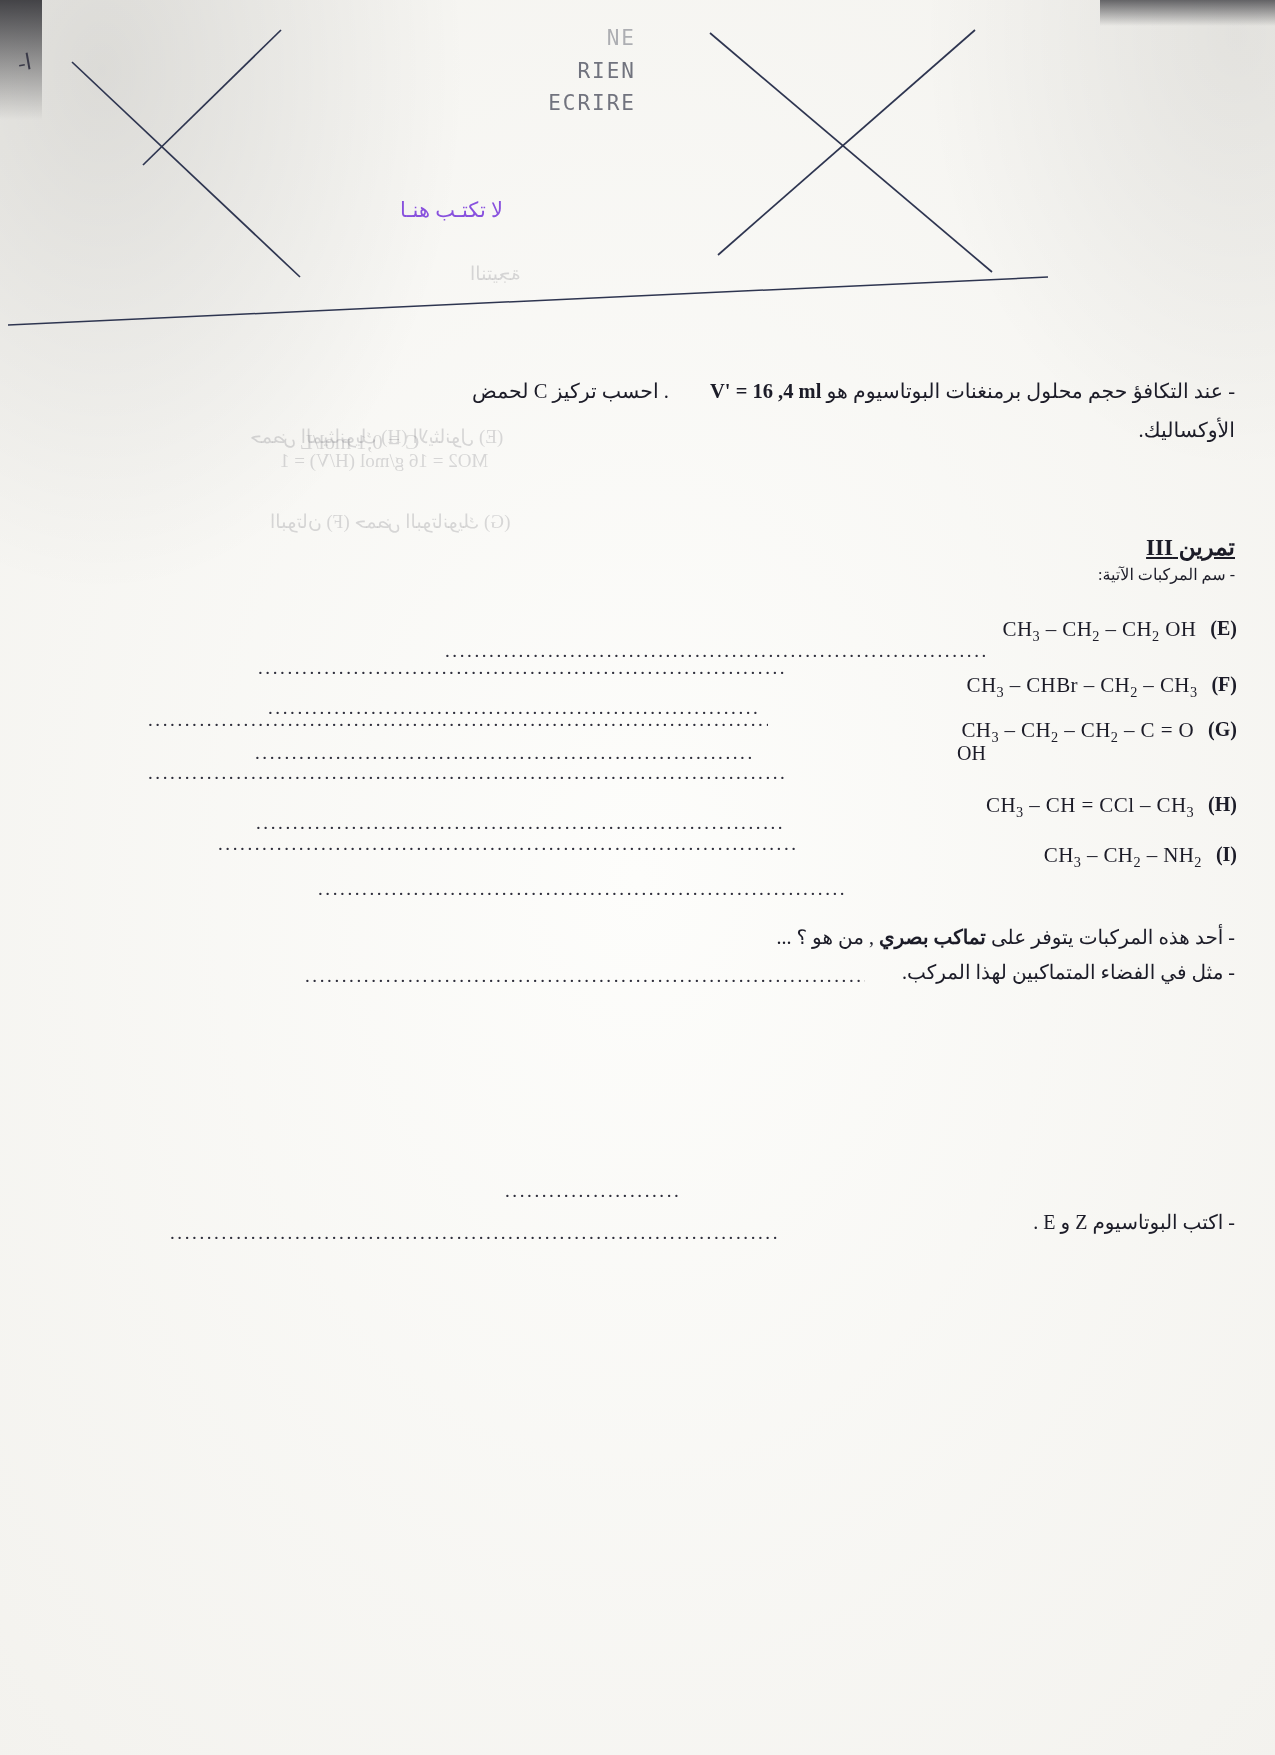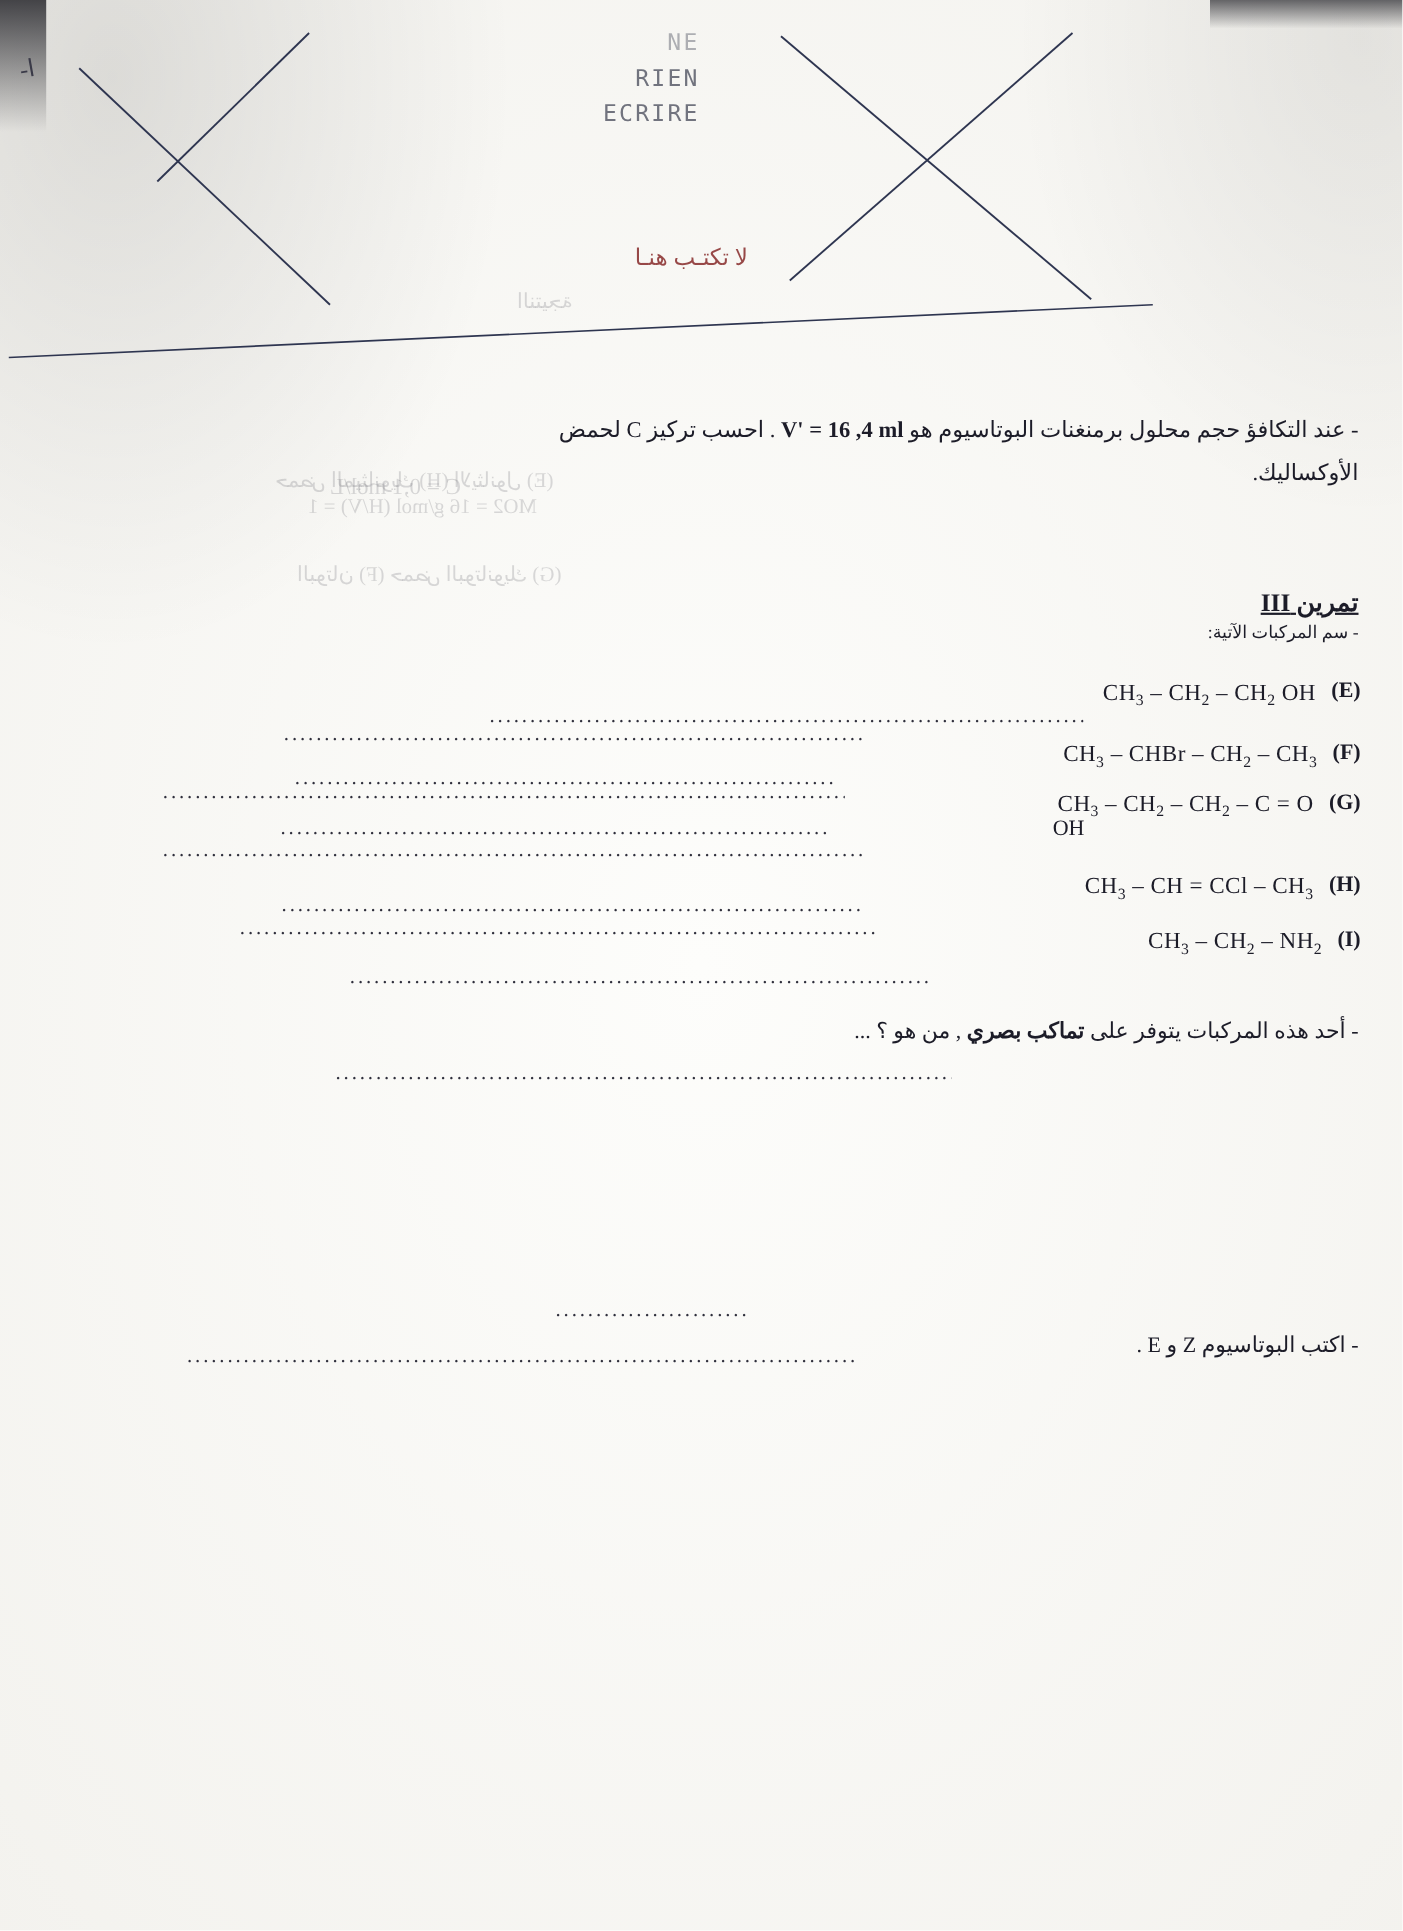--- a/index.html
+++ b/index.html
@@ -43,22 +43,22 @@
     width:150px; text-align:right;
     font-family:"DejaVu Sans Mono", monospace;
     font-size:21px; letter-spacing:2px;
     color:#4c4f5e; line-height:1.55;
     opacity:0.78;
   }
   .stamp div:nth-child(1){ opacity:0.55; }
 
   .stamp-ar {
     position:absolute; left:400px; top:198px; width:280px;
-    text-align:right; direction:rtl;
-    font-size:21px; color:#7f1d1d; opacity:0.8;margin-top:24px;
+    text-align:left; direction:rtl;
+    font-size:21px; color:#6d28d9; opacity:0.8;
   }
 
   
   .xmarks { position:absolute; left:0; top:0; width:1275px; height:360px; }
 
   
   .ghost {
     position:absolute;
     color:rgba(90,90,100,0.22);
     direction:rtl;
@@ -69,21 +69,21 @@
   }
 
   
   .sheet { position:absolute; inset:0; }
 
   .q1 {
     position:absolute; right:40px; top:372px; width:820px;
     direction:rtl; text-align:right;
     font-size:20.5px; line-height:1.9;
   }
-  .q1 .bold { font-weight:bold; }
+  .q1 .bold { font-weight:bold;margin-left:36px; }
 
   .ex-title {
     position:absolute; right:40px; top:534px;
     direction:rtl; font-size:23px; font-weight:bold;
     text-decoration:underline;
   }
   .ex-sub {
     position:absolute; right:40px; top:565px;
     direction:rtl; font-size:16px;
   }
@@ -199,20 +199,23 @@
 
   <div class="frow" style="top:843px;">
     <span class="formula">CH<sub>3</sub> – CH<sub>2</sub> – NH<sub>2</sub></span>
     <span class="lbl">(I)</span>
   </div>
   <div class="dots" style="left:318px; top:878px; width:530px;">..............................................................................................................</div>
 
   <div class="qline" style="right:40px; top:925px; width:480px;">
     <span>- أحد هذه المركبات  يتوفر على </span><b>تماكب بصري</b><span> , من هو ؟ ...</span>
   </div>
+  <div class="qline" style="right:40px; top:960px; width:420px;">
+    <span>- مثل في الفضاء  المتماكبين لهذا المركب.</span>
+  </div>
   <div class="dotline" style="left:305px; top:965px; width:560px;">..............................................................................................................</div>
 
   <div class="dotline" style="left:505px; top:1180px; width:175px;">..............................................................................................................</div>
 
   <div class="qline" style="right:40px; top:1210px; width:400px;">
     <span>- اكتب البوتاسيوم  Z و E .</span>
   </div>
   <div class="dotline" style="left:170px; top:1222px; width:610px;">..............................................................................................................</div>
 
 </div>

